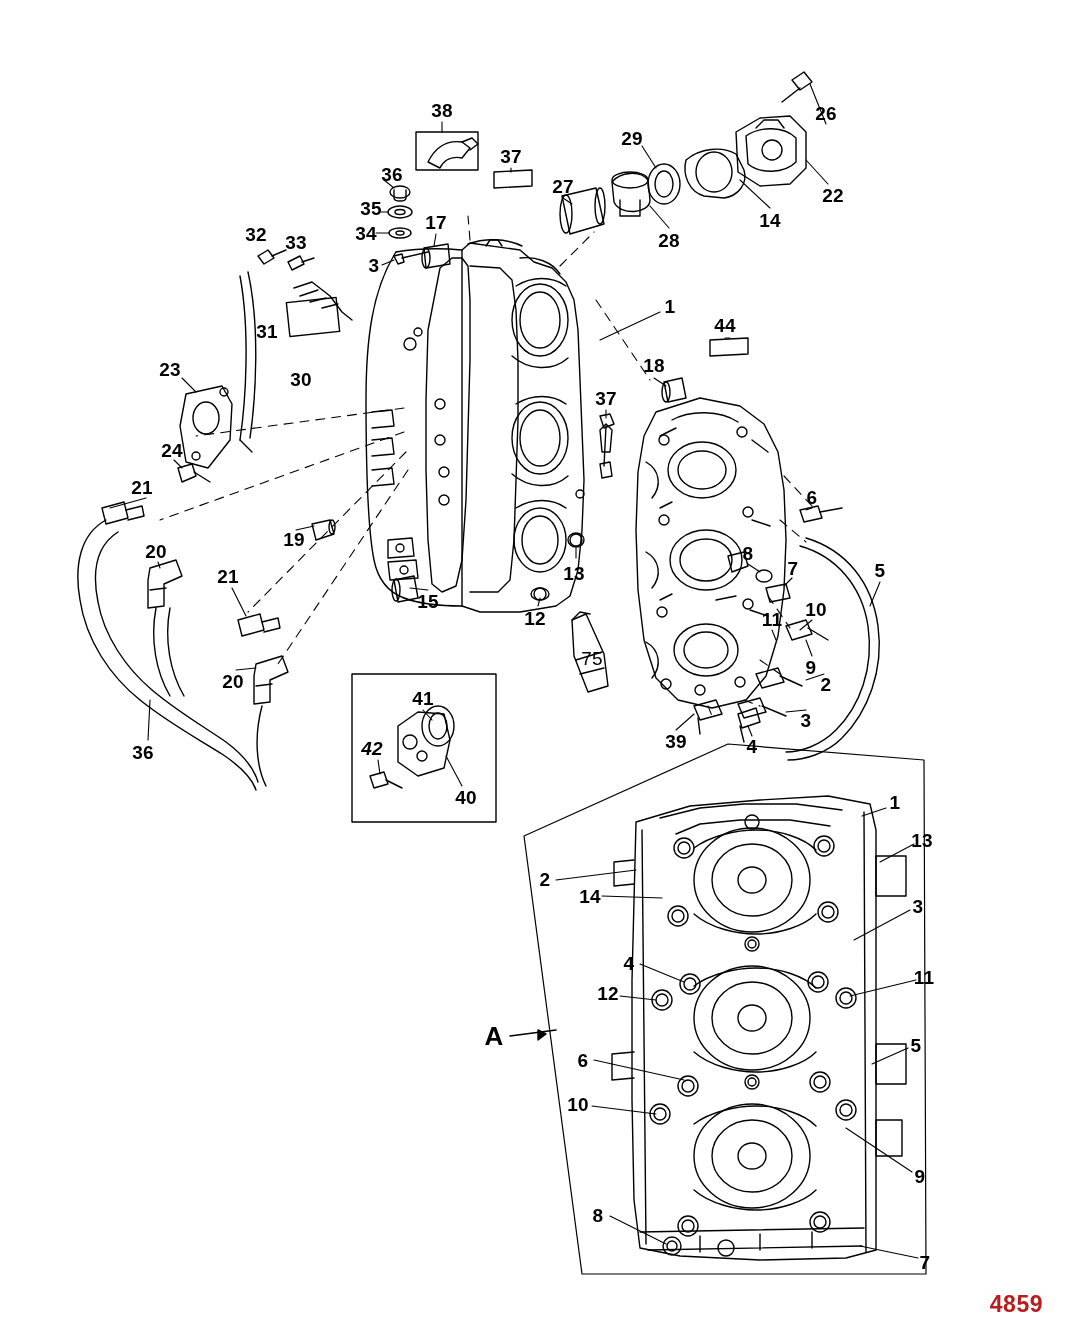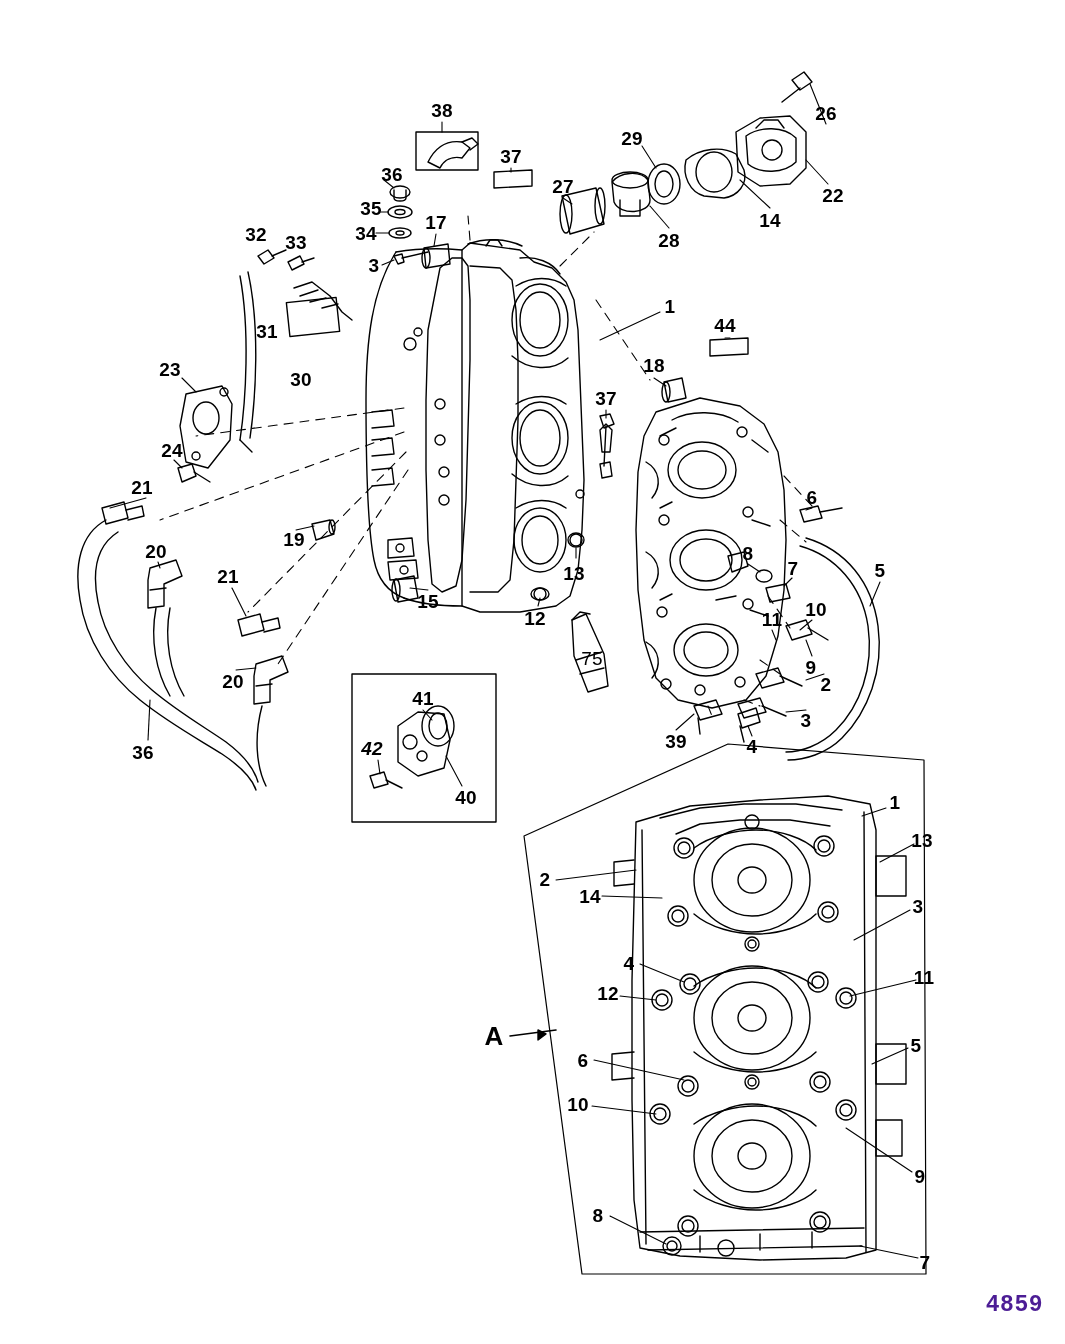--- a/index.html
+++ b/index.html
@@ -40,24 +40,24 @@
     font-weight: normal;
   }
   .callout.letter {
     font-size: 26px;
     font-weight: bold;
   }
   #figure-number {
     position: absolute;
     right: 22px;
     bottom: 26px;
-    font-family: Liberation Mono, monospace;
+    font-family: Liberation Sans, sans-serif;
     font-size: 23px;
     font-weight: bold;
-    color: #4c1d95;
+    color: #b91c1c;
     letter-spacing: 0.5px;
   }
 </style>
 </head>
 <body>
 
 <div id="page">
 
   <svg id="diagram-svg" viewBox="0 0 1065 1344">
     <g fill="none" stroke="#000000" stroke-width="1.4" stroke-linecap="round" stroke-linejoin="round">

